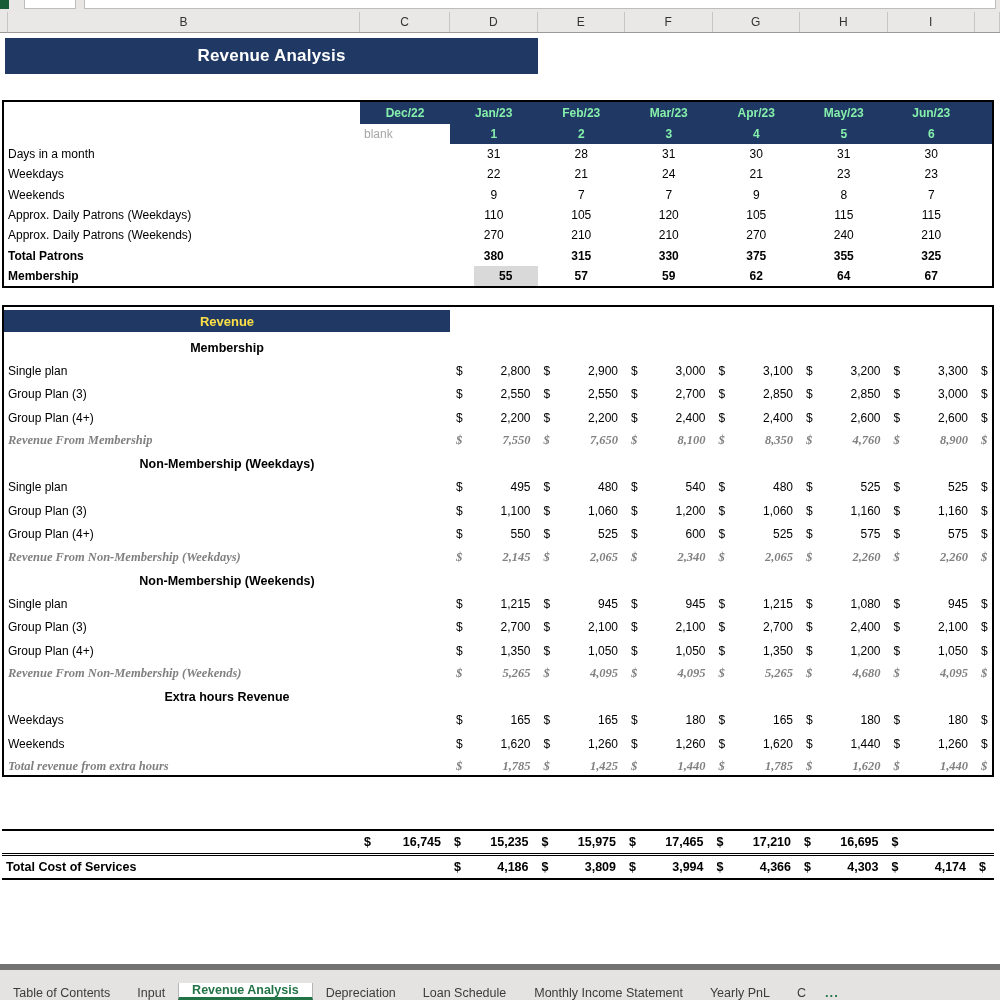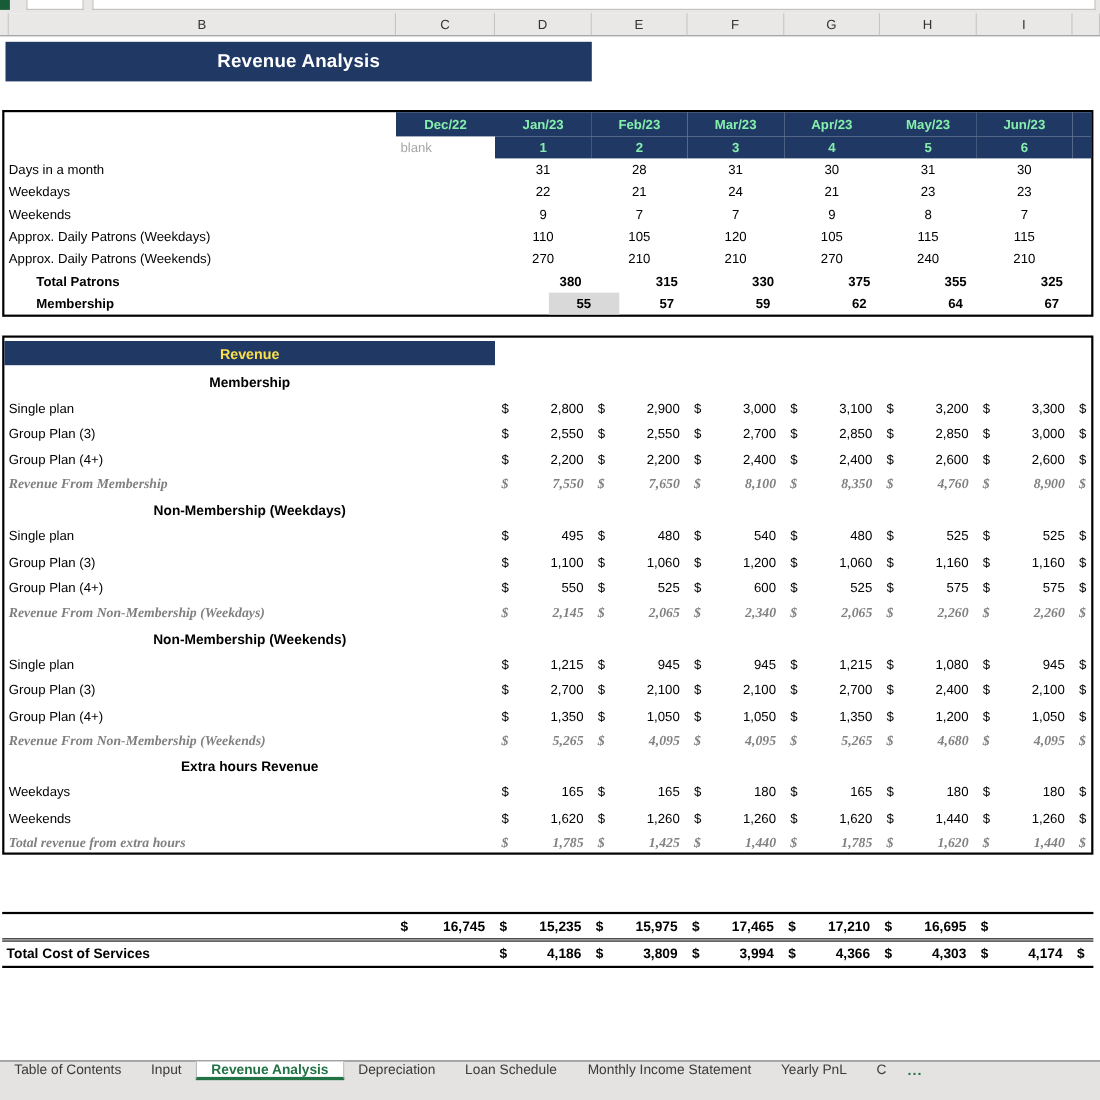--- a/index.html
+++ b/index.html
@@ -31,21 +31,21 @@
   .table1 { position:absolute; top:100px; left:2px; width:992px; border:2px solid #000;
             box-sizing:border-box; background:#fff; }
   .mrow { height:22px; }
   .nrow { height:20px; }
   .drow { height:20.3px; font-size:12px;text-align:center; }
   .cell { display:flex; align-items:center; }
   .c-center { justify-content:center; }
   .c-navy { background:var(--navy); color:#86efac; font-weight:bold; font-size:12px; }
   .c-label { padding-left:4px; }
   .c-blank { color:#a6a6a6; padding-left:4px; font-size:12px; }
-  .bold { font-weight:bold;padding-left:25px; }
+  .bold { font-weight:bold; }
   .hl { background:var(--hl);margin-left:24px; }
 
   .table2 { position:absolute; top:305px; left:2px; width:992px; height:472px; border:2px solid #000;
             box-sizing:border-box; background:#fff; }
   .banner-row { height:29px; }
   .rev-banner { grid-column:1 / 3; margin-top:3px; height:22px; background:var(--navy); color:#fde047;
                 font-weight:bold; font-size:13px; display:flex; align-items:center; justify-content:center; }
   .sec-row { height:23.3px; }
   .span2 { grid-column:1 / 3; display:flex; align-items:center; justify-content:center;
            font-weight:bold; font-size:12.5px; }
@@ -55,21 +55,21 @@
   .summary { color:var(--sumgray); font-style:italic; font-weight:bold;
              font-family:"Liberation Serif", serif; font-size:12.5px; }
 
   .totals { position:absolute; top:829px; left:2px; width:992px; }
   .trow { height:22px; font-weight:bold; font-size:12.5px; }
   .trow1 { border-top:2.5px solid #000; border-bottom:1px solid #000; }
   .trow2 { border-top:1px solid #000; margin-top:1px; border-bottom:2.5px solid #000; }
 
   
   .tabbar { position:absolute; top:964px; left:0; width:1000px; height:36px; background:#E5E3E1;
-            border-top:1px solid #737373; display:flex; align-items:flex-start; box-sizing:border-box; }
+            border-top:6px solid #737373; display:flex; align-items:flex-end; box-sizing:border-box; }
   .tab { display:flex; align-items:center; padding:0 13px; font-size:12.5px; color:#3b3b3b;
          white-space:nowrap; box-sizing:border-box; }
   .tab.active { background:#fff; color:var(--green); font-weight:bold;
                 border-bottom:3px solid var(--green); border-left:1px solid #b5b5b5;
                 border-right:1px solid #b5b5b5; }
   .tabdiv { width:1px; background:#b5b5b5; margin:8px 0; }
   .overflow { color:var(--green); font-weight:bold; display:flex; align-items:center;
               padding:0 6px; font-size:13px; letter-spacing:1px; }
 </style>
 </head>

